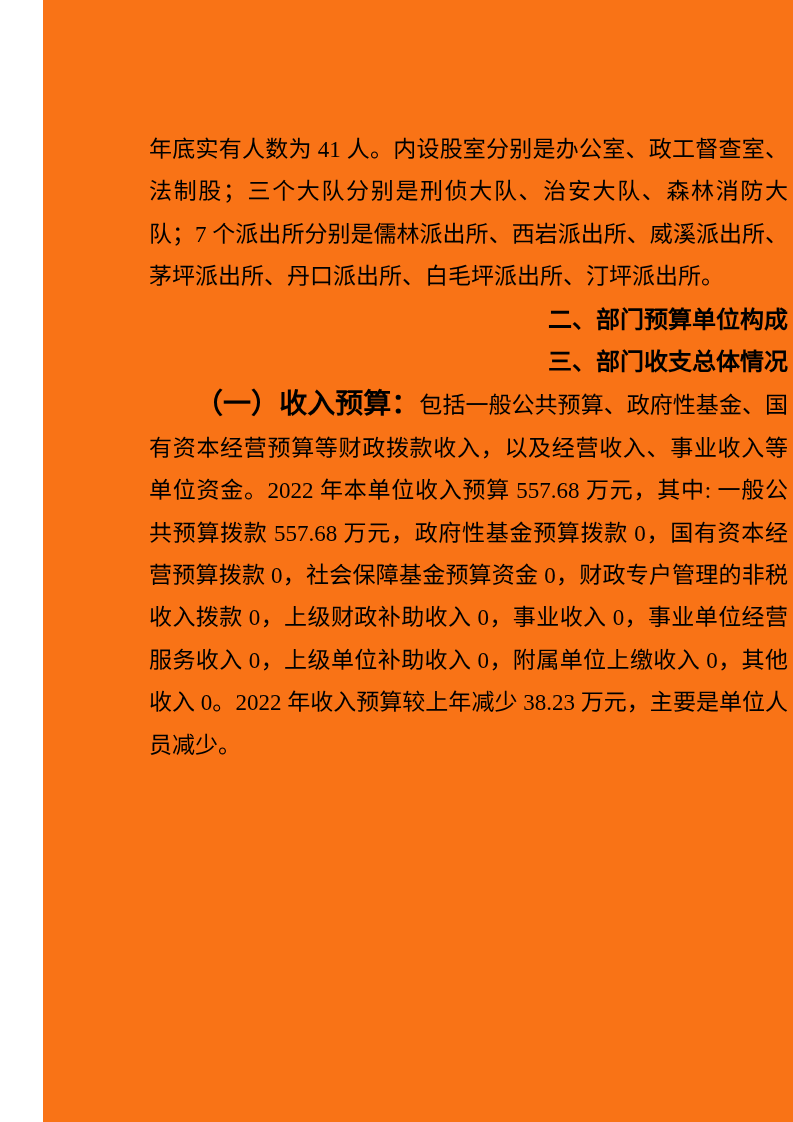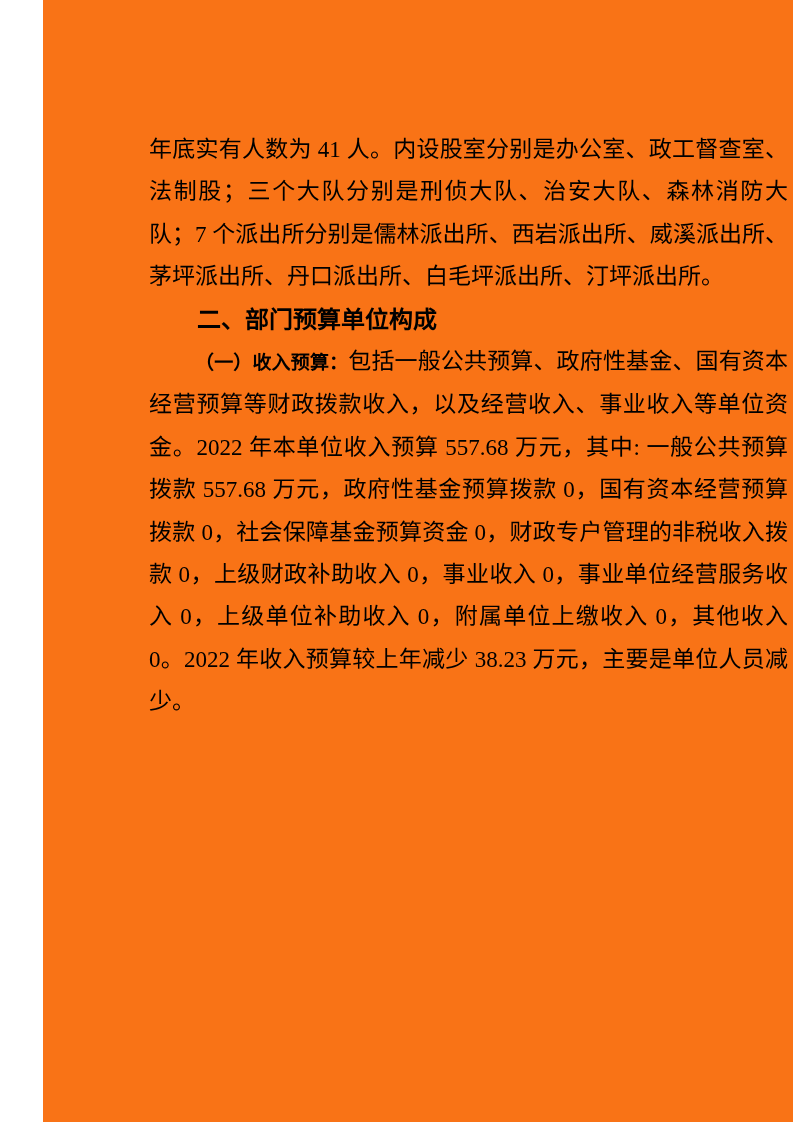--- a/index.html
+++ b/index.html
@@ -33,37 +33,38 @@
   .para.no-indent {
     text-indent: 0;
   }
   .sec-heading {
     margin: 0;
     text-indent: 2em;
     font-family: "Liberation Sans", "DejaVu Sans", sans-serif;
     font-weight: 700;
     font-size: 24px;
     line-height: 42.4px;
-    text-align: left;
+    text-align: right;
     color: #000000;
   }
   .bold-lead {
     font-family: "Liberation Sans", "DejaVu Sans", sans-serif;
     font-weight: 700;
-    font-size: 19px;
+    font-size: 28px;
   }
 </style>
 </head>
 <body>
 
 <div class="page">
   <div class="doc-body">
 
     <p class="para no-indent">年底实有人数为 41 人。内设股室分别是办公室、政工督查室、法制股；三个大队分别是刑侦大队、治安大队、森林消防大队；7 个派出所分别是儒林派出所、西岩派出所、威溪派出所、茅坪派出所、丹口派出所、白毛坪派出所、汀坪派出所。</p>
 
     <h2 class="sec-heading">二、部门预算单位构成</h2>
 
 
+    <h2 class="sec-heading">三、部门收支总体情况</h2>
 
     <p class="para"><span class="bold-lead">（一）收入预算：</span><span>包括一般公共预算、政府性基金、国有资本经营预算等财政拨款收入，以及经营收入、事业收入等单位资金。2022 年本单位收入预算 557.68 万元，其中: 一般公共预算拨款 557.68 万元，政府性基金预算拨款 0，国有资本经营预算拨款 0，社会保障基金预算资金 0，财政专户管理的非税收入拨款 0，上级财政补助收入 0，事业收入 0，事业单位经营服务收入 0，上级单位补助收入 0，附属单位上缴收入 0，其他收入 0。2022 年收入预算较上年减少 38.23 万元，主要是单位人员减少。</span></p>
 
   </div>
 </div>
 
 </body></html>

